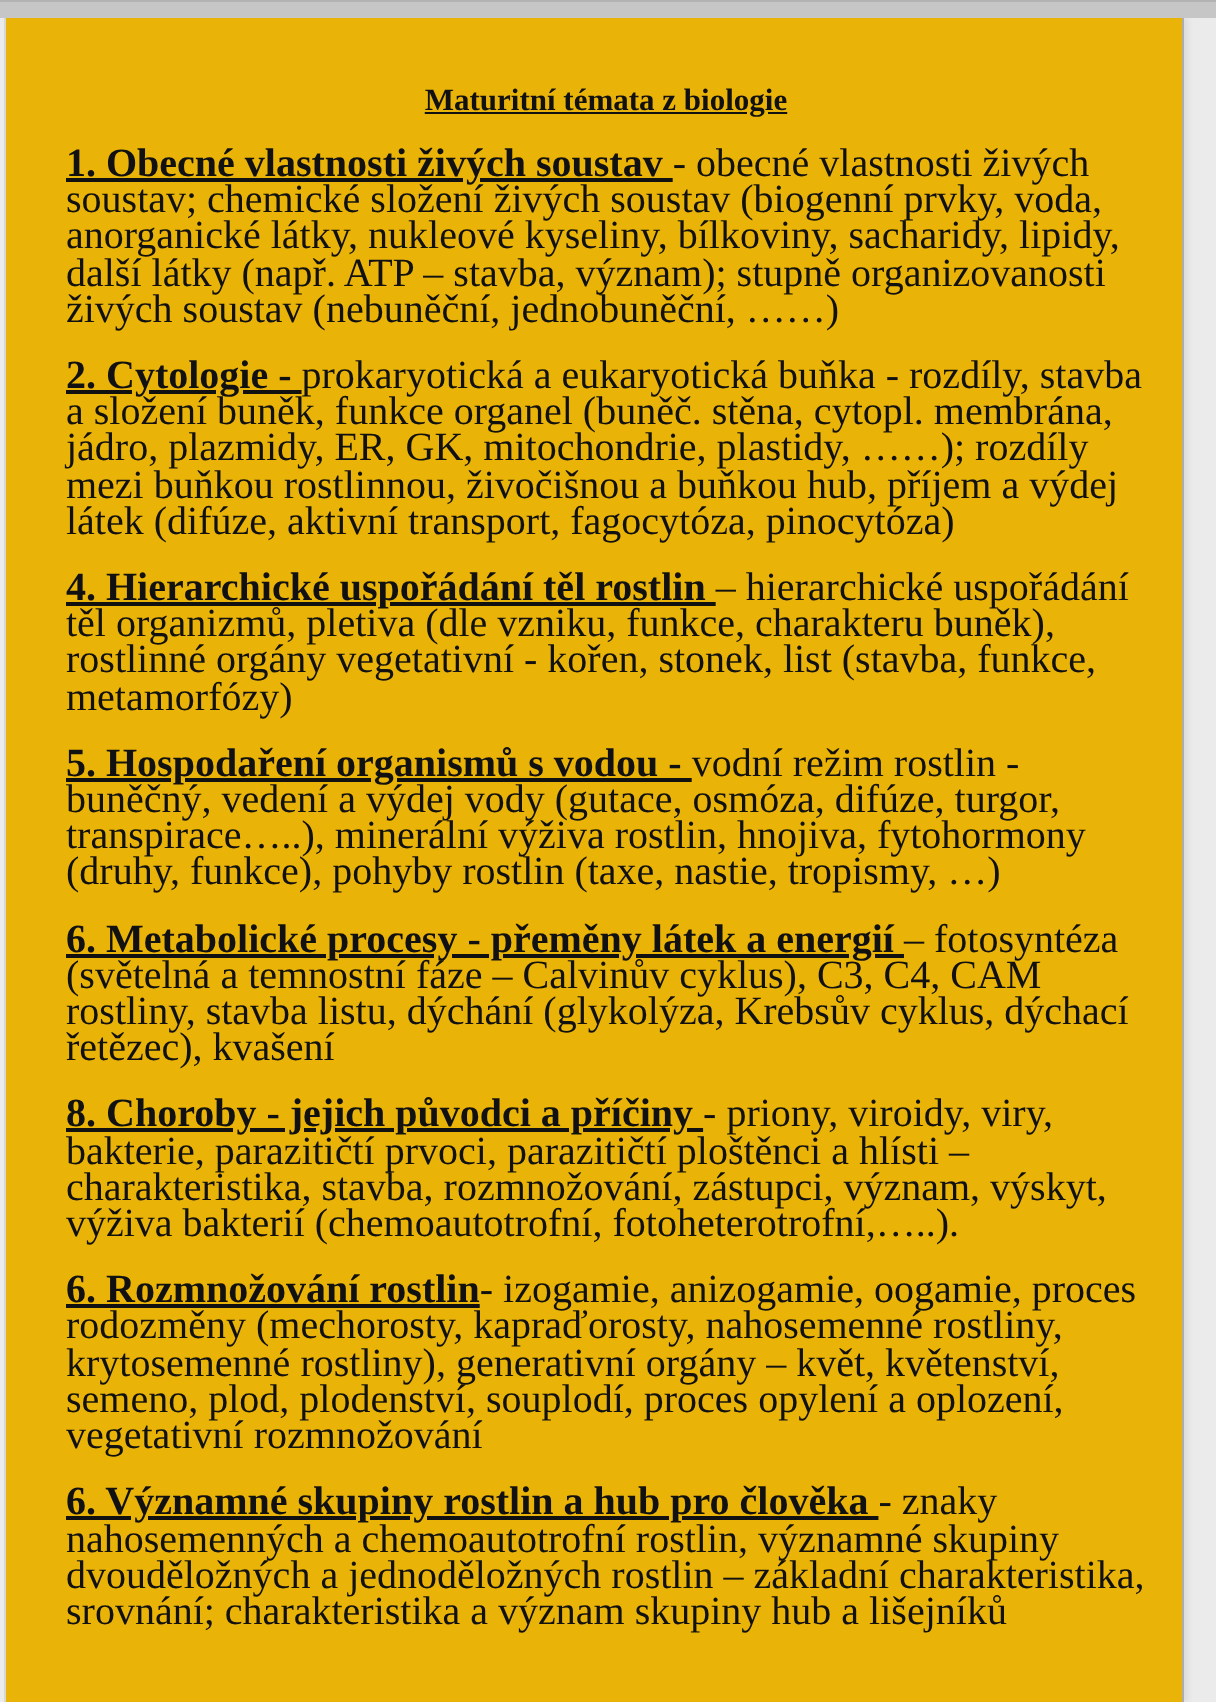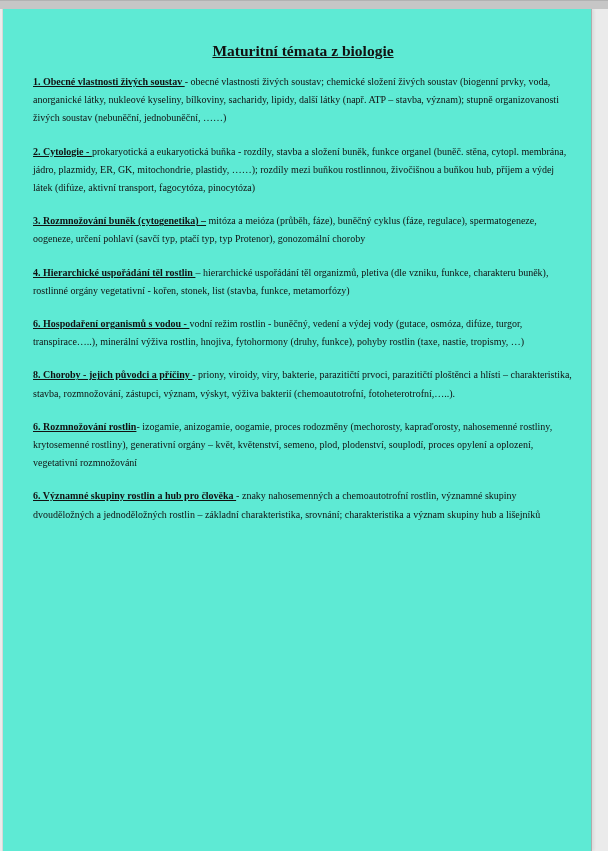--- a/index.html
+++ b/index.html
@@ -29,37 +29,37 @@
     top: 9px; left: 0; right: 0; bottom: 0;
     background: #ebebeb;
   }
   .page {
     position: absolute;
     top: 0;
     left: 2px;
     width: 590px;
     height: 842px;
     box-sizing: border-box;
-    background: #5eead4;
+    background: #eab308;
     border-left: 1px solid #d8d8d8;
     border-right: 1px solid #adadad;
     box-shadow: 2px 0 3px rgba(0,0,0,0.07);
     padding: 32px 18px 0 30px;
   }
   .doc-title {
     margin: 0;
     font-size: 15.5px;
     line-height: 20px;
     font-weight: bold;
     text-align: center;
     text-decoration: underline;
   }
   .para {
     margin: 15px 0 0 0;
-    font-size: 10px;
+    font-size: 20px;
     line-height: 18.2px;
     text-align: left;
   }
   .para.first {
     margin-top: 12px;
   }
   .topic-heading {
     font-weight: bold;
     text-decoration: underline;
     white-space: pre-wrap;
@@ -75,26 +75,26 @@
 
 <div class="viewer">
   <div class="page">
 
     <h1 class="doc-title">Maturitní témata z biologie</h1>
 
     <p class="para first"><span class="topic-heading">1. Obecné vlastnosti živých soustav </span><span class="topic-body">- obecné vlastnosti živých soustav; chemické složení živých soustav (biogenní prvky, voda, anorganické látky, nukleové kyseliny, bílkoviny, sacharidy, lipidy, další látky (např. ATP – stavba, význam); stupně organizovanosti živých soustav (nebuněční, jednobuněční, ……)</span></p>
 
     <p class="para"><span class="topic-heading">2. Cytologie - </span><span class="topic-body">prokaryotická a eukaryotická buňka - rozdíly, stavba a složení buněk, funkce organel (buněč. stěna, cytopl. membrána, jádro, plazmidy, ER, GK, mitochondrie, plastidy, ……); rozdíly mezi buňkou rostlinnou, živočišnou a buňkou hub, příjem a výdej látek (difúze, aktivní transport, fagocytóza, pinocytóza)</span></p>
 
-    <p class="para"><span class="topic-heading">3. Rozmnožování buněk (cytogenetika) –</span><span class="topic-body"> mitóza a meióza (průběh, fáze), buněčný cyklus (fáze, regulace), spermatogeneze, oogeneze, určení pohlaví (savčí typ, ptačí typ, typ Protenor), gonozomální choroby</span></p>
 
     <p class="para"><span class="topic-heading">4. Hierarchické uspořádání těl rostlin </span><span class="topic-body">– hierarchické uspořádání těl organizmů, pletiva (dle vzniku, funkce, charakteru buněk), rostlinné orgány vegetativní - kořen, stonek, list (stavba, funkce, metamorfózy)</span></p>
 
-    <p class="para"><span class="topic-heading">6. Hospodaření organismů s vodou - </span><span class="topic-body">vodní režim rostlin - buněčný, vedení a výdej vody (gutace, osmóza, difúze, turgor, transpirace…..), minerální výživa rostlin, hnojiva, fytohormony (druhy, funkce), pohyby rostlin (taxe, nastie, tropismy, …)</span></p>
+    <p class="para"><span class="topic-heading">5. Hospodaření organismů s vodou - </span><span class="topic-body">vodní režim rostlin - buněčný, vedení a výdej vody (gutace, osmóza, difúze, turgor, transpirace…..), minerální výživa rostlin, hnojiva, fytohormony (druhy, funkce), pohyby rostlin (taxe, nastie, tropismy, …)</span></p>
 
+    <p class="para"><span class="topic-heading">6. Metabolické procesy - přeměny látek a energií </span><span class="topic-body">– fotosyntéza (světelná a temnostní fáze – Calvinův cyklus), C3, C4, CAM rostliny, stavba listu, dýchání (glykolýza, Krebsův cyklus, dýchací řetězec), kvašení</span></p>
 
     <p class="para"><span class="topic-heading">8. Choroby - jejich původci a příčiny </span><span class="topic-body">- priony, viroidy, viry, bakterie, parazitičtí prvoci, parazitičtí ploštěnci a hlísti – charakteristika, stavba, rozmnožování, zástupci, význam, výskyt, výživa bakterií (chemoautotrofní, fotoheterotrofní,…..).</span></p>
 
     <p class="para"><span class="topic-heading">6. Rozmnožování rostlin</span><span class="topic-body">- izogamie, anizogamie, oogamie, proces rodozměny (mechorosty, kapraďorosty, nahosemenné rostliny, krytosemenné rostliny), generativní orgány – květ, květenství, semeno, plod, plodenství, souplodí, proces opylení a oplození, vegetativní rozmnožování</span></p>
 
     <p class="para"><span class="topic-heading">6. Významné skupiny rostlin a hub pro člověka </span><span class="topic-body">- znaky nahosemenných a chemoautotrofní rostlin, významné skupiny dvouděložných a jednoděložných rostlin – základní charakteristika, srovnání; charakteristika a význam skupiny hub a lišejníků</span></p>
 
 
   </div>
 </div>

